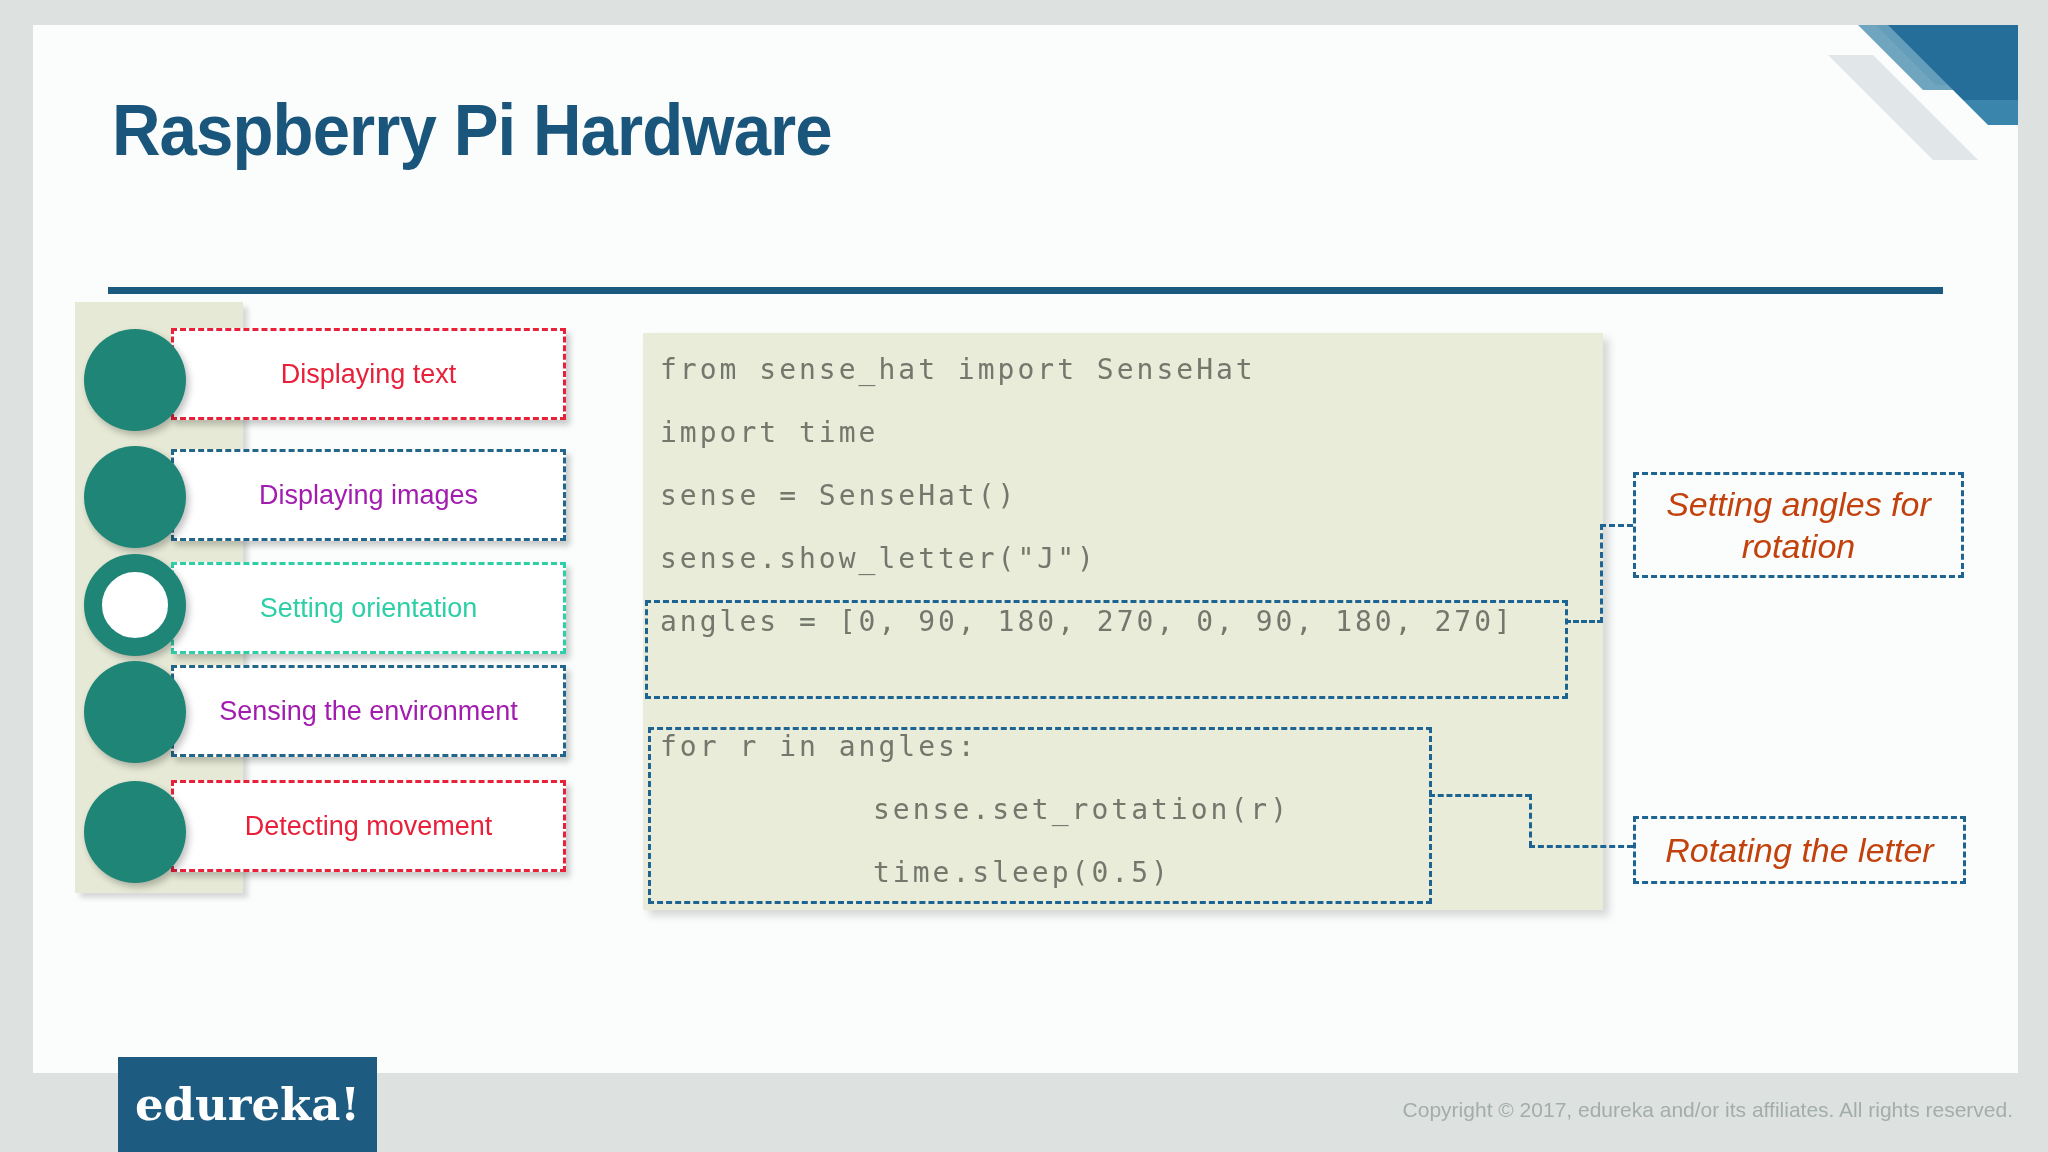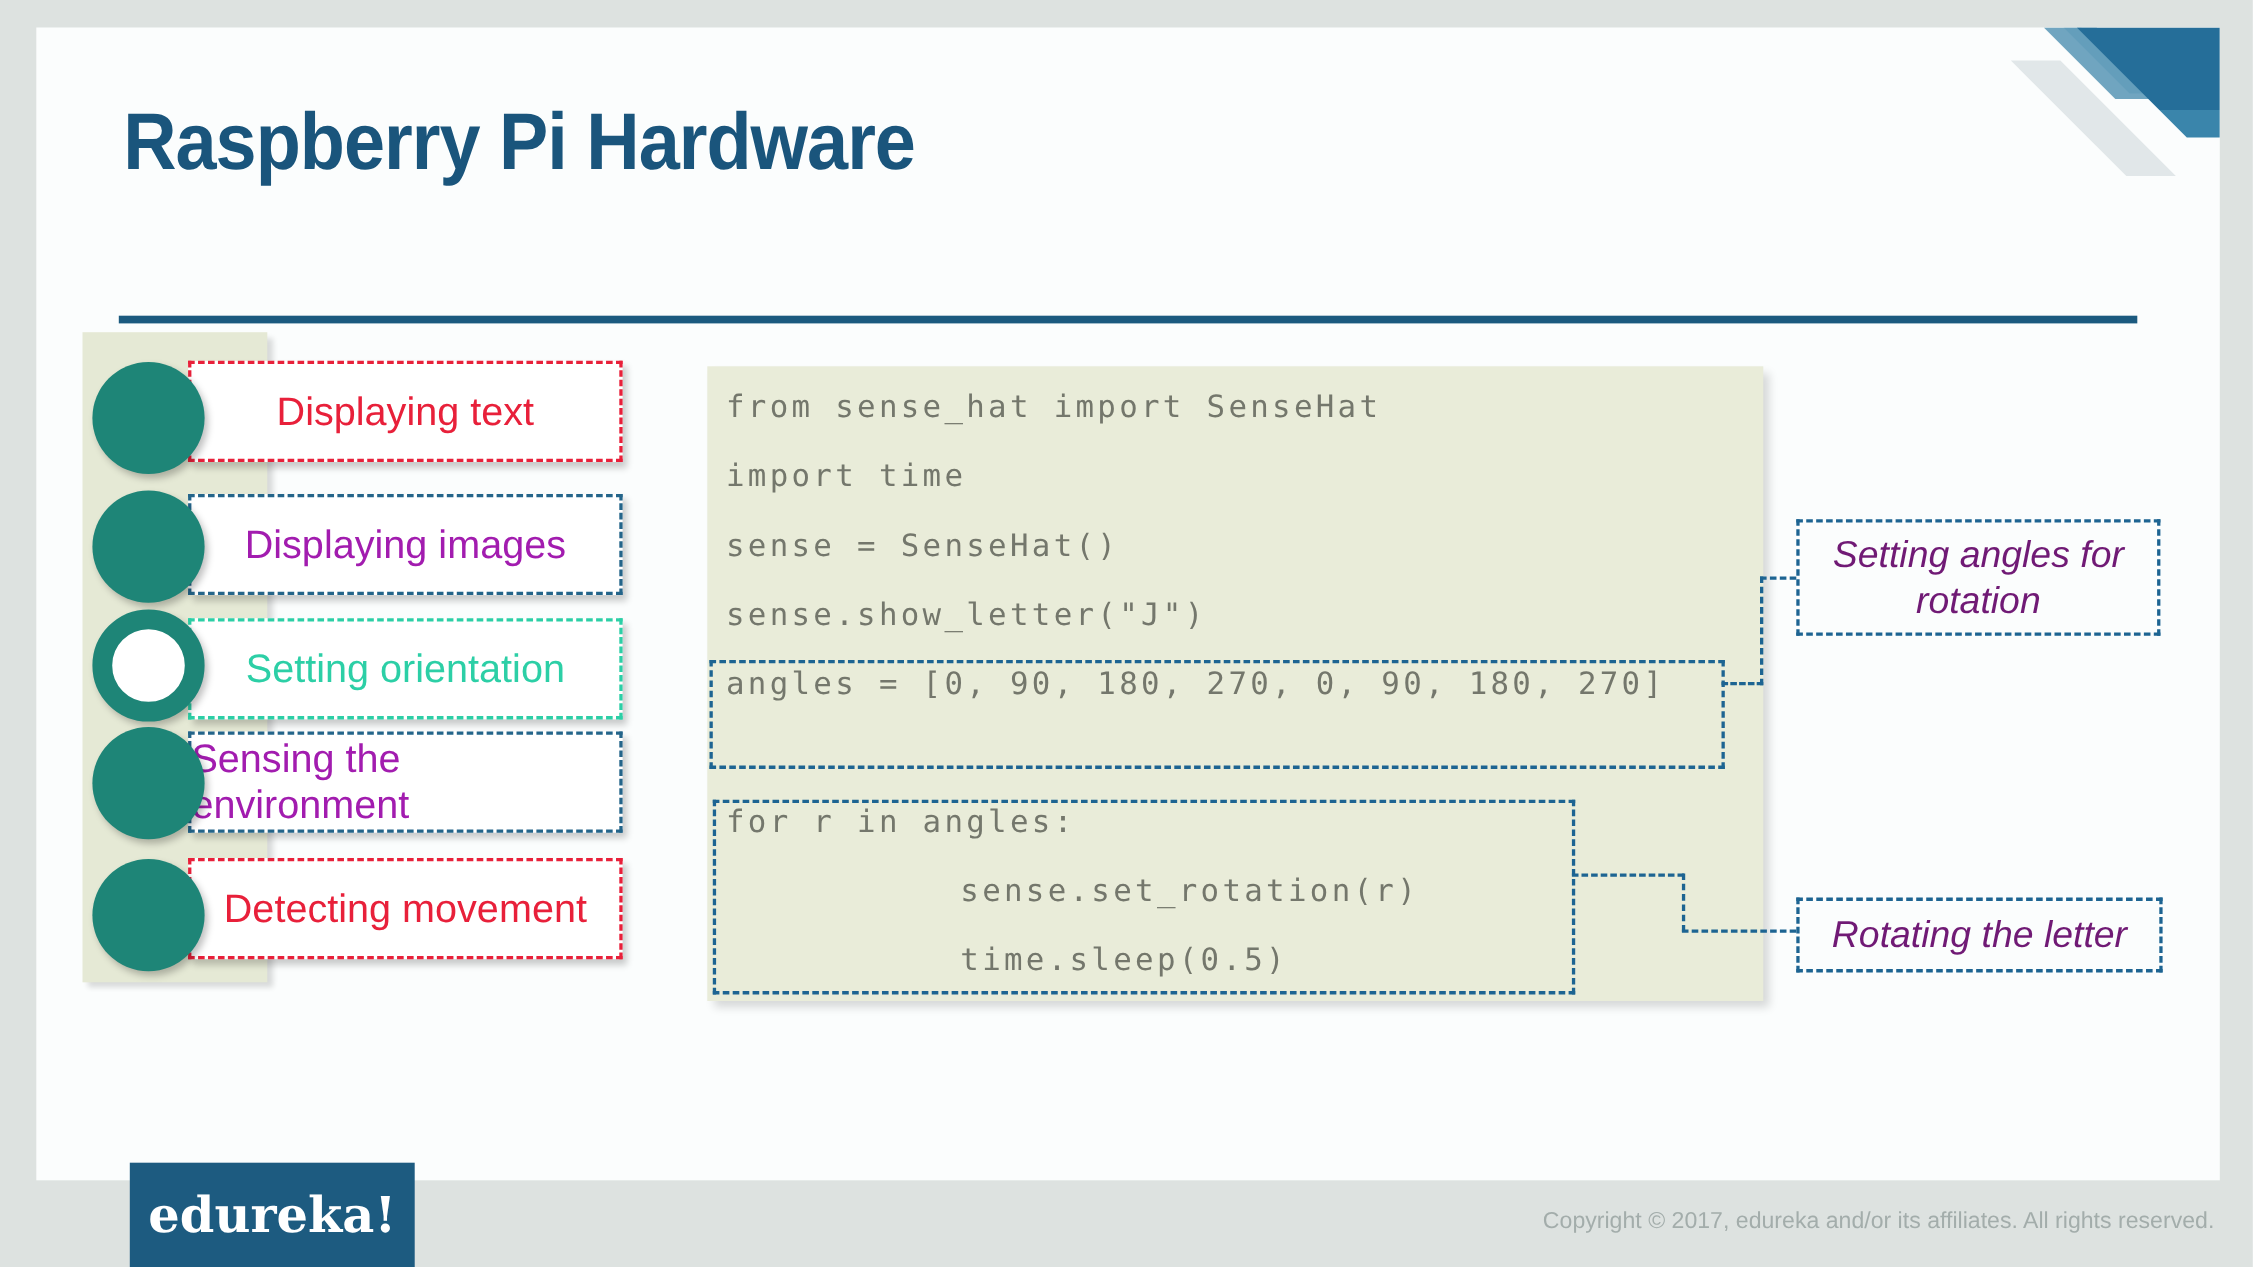--- a/index.html
+++ b/index.html
@@ -14,21 +14,21 @@
 
   
   .title{position:absolute;left:112px;top:88px;font-size:73px;font-weight:bold;color:#1a557c;
          letter-spacing:-1px;transform:scaleX(.92);transform-origin:left center;white-space:nowrap;}
   .title-rule{position:absolute;left:108px;top:287px;width:1835px;height:7px;background:#1b5a7f;}
 
   
   .strip{position:absolute;left:75px;top:302px;width:168px;height:591px;background:#e5e9d5;
          box-shadow:5px 5px 5px rgba(0,0,0,.14);}
   .topic{position:absolute;left:171px;width:389px;height:86px;background:#ffffff;
-         display:flex;align-items:center;justify-content:center;font-size:36px;
+         display:flex;align-items:center;justify-content:center;font-size:27px;
          box-shadow:4px 5px 6px rgba(0,0,0,.20);z-index:2;}
   .topic.red{border:3px dashed #e8203a;color:#e8203a;}
   .topic.blue{border:3px dashed #24658a;color:#a21caf;}
   .topic.hl{border:3px dashed #2ccfa6;color:#2ccfa6;text-align:center;}
   .t1{top:328px;} .t2{top:449px;} .t3{top:562px;} .t4{top:665px;} .t5{top:780px;}
   .dot{position:absolute;left:84px;width:102px;height:102px;border-radius:50%;background:#1e8577;
        box-shadow:3px 4px 7px rgba(0,0,0,.25);z-index:3;}
   .dot.ring{background:#ffffff;border:18px solid #1e8577;box-sizing:border-box;}
   .d1{top:329px;} .d2{top:446px;} .d3{top:554px;} .d4{top:661px;} .d5{top:781px;}
 
@@ -52,21 +52,21 @@
   .conn.v{border-left:3px dashed #1d6492;width:0;}
   .c1a{left:1565px;top:620px;width:38px;}
   .c1b{left:1600px;top:524px;height:99px;}
   .c1c{left:1600px;top:524px;width:33px;}
   .c2a{left:1429px;top:794px;width:102px;}
   .c2b{left:1529px;top:794px;height:53px;}
   .c2c{left:1529px;top:845px;width:104px;}
 
   
   .callout{position:absolute;border:3px dashed #1d6492;display:flex;align-items:center;justify-content:center;
-           text-align:center;font-style:italic;font-size:34px;color:#701a75;line-height:1.25;z-index:2;background:transparent;}
+           text-align:center;font-style:italic;font-size:34px;color:#c2410c;line-height:1.25;z-index:2;background:transparent;}
   .call1{left:1633px;top:472px;width:325px;height:100px;}
   .call2{left:1633px;top:816px;width:327px;height:62px;}
 
   
   .logo{position:absolute;left:118px;top:1057px;width:259px;height:95px;background:#1d5b80;z-index:2;
         display:flex;align-items:center;justify-content:center;color:#ffffff;
         font-family:"DejaVu Serif",serif;font-weight:bold;font-size:45px;}
   .copyright{position:absolute;right:35px;top:1098px;font-size:21px;color:#a3adab;}
 </style>
 </head>

